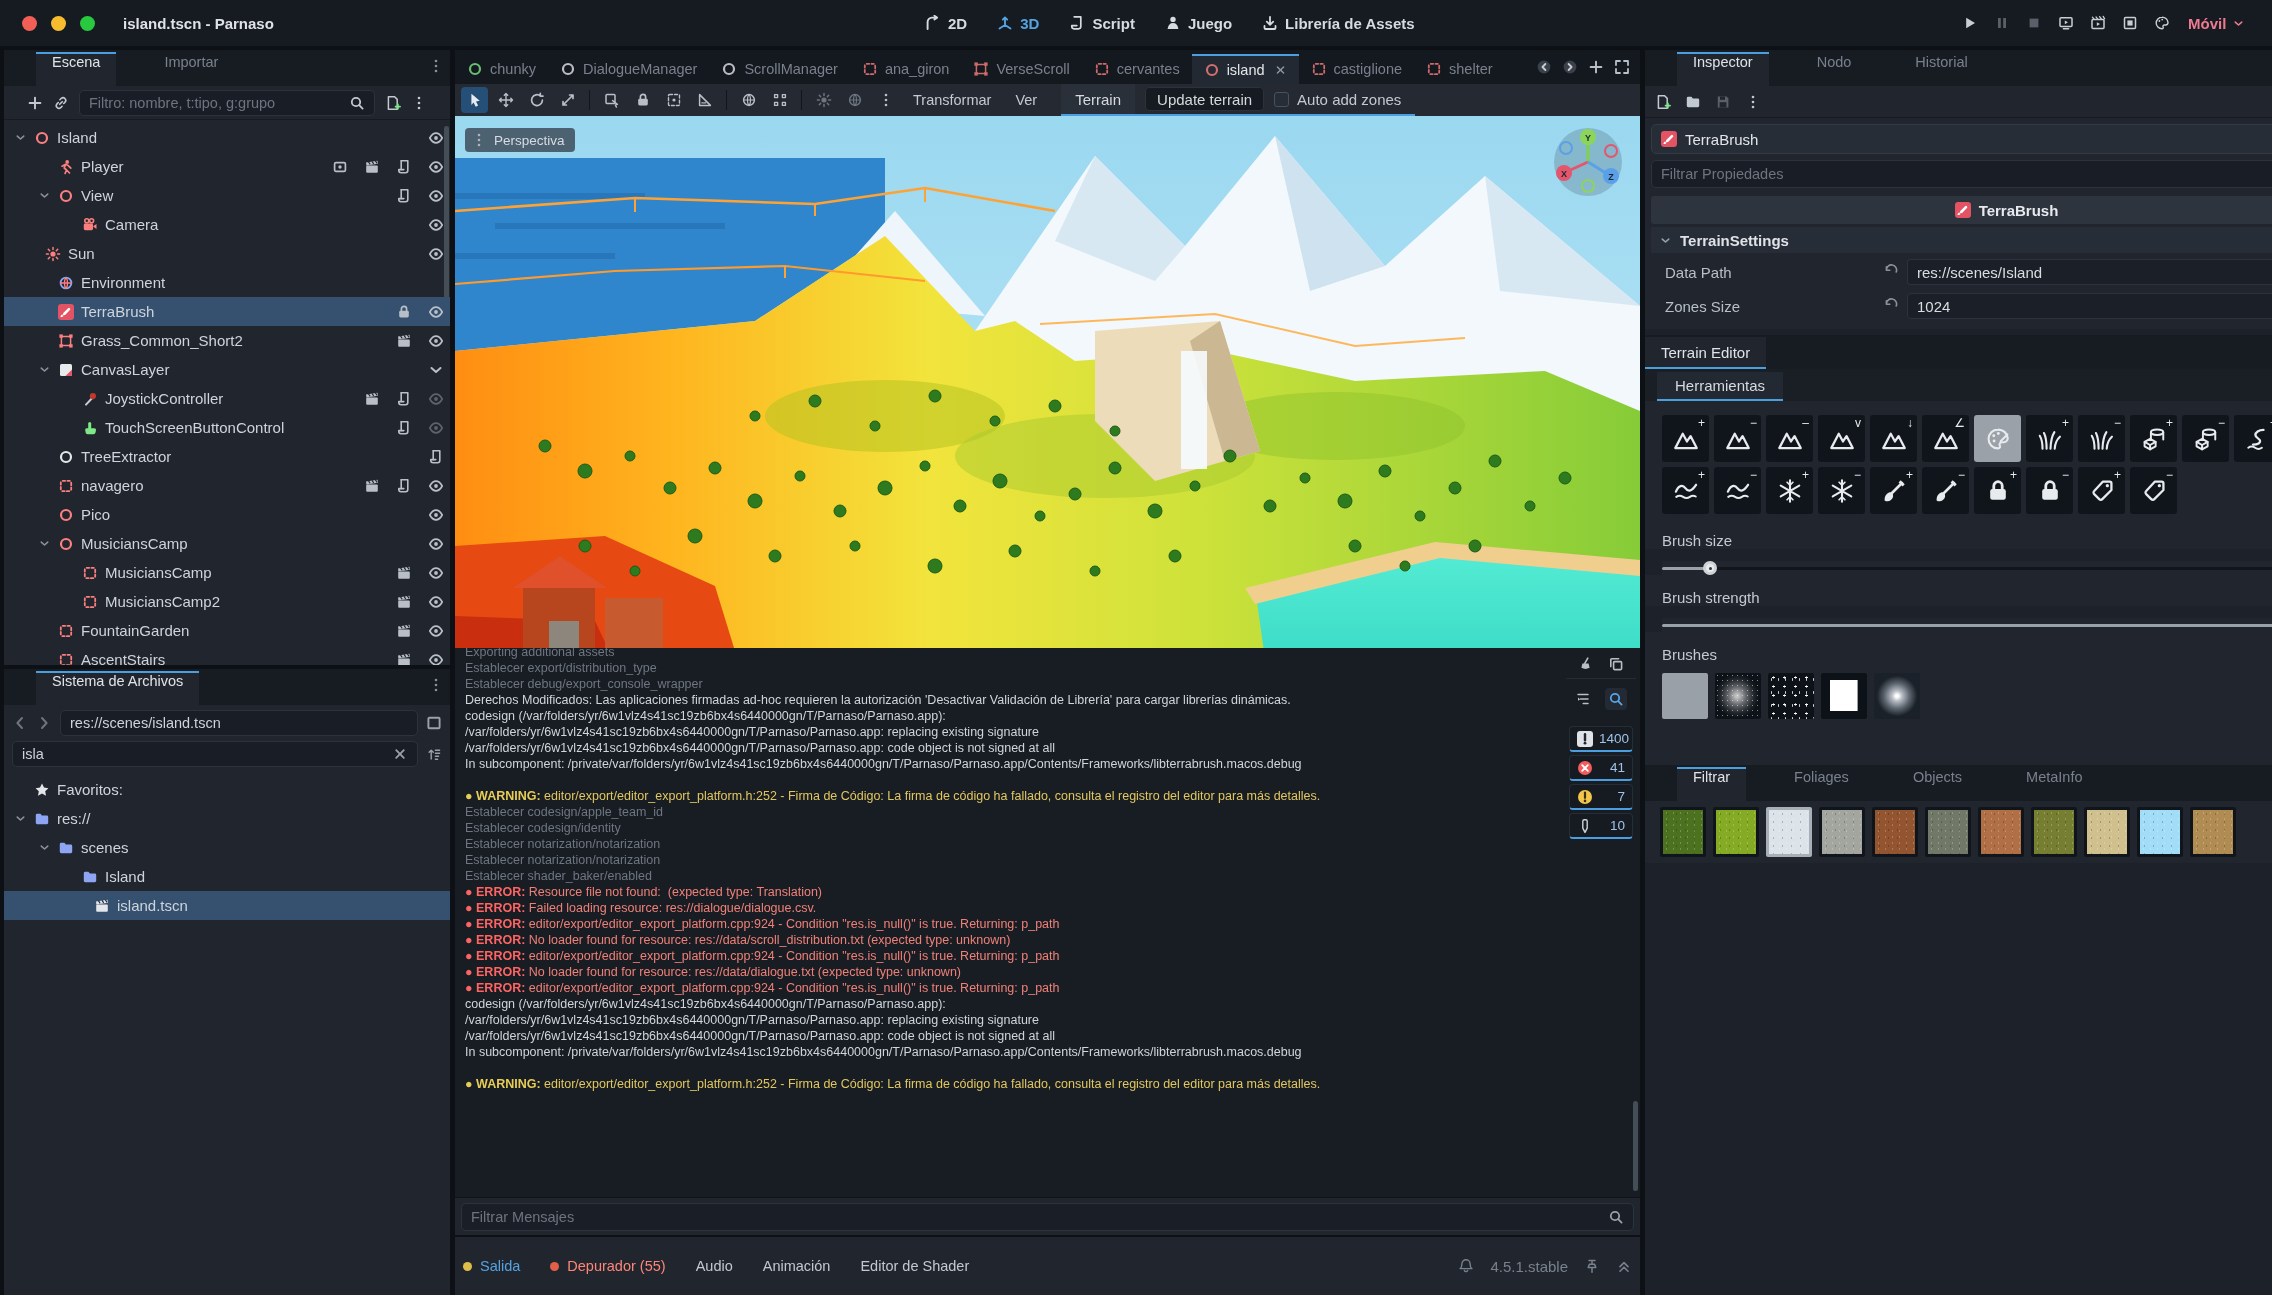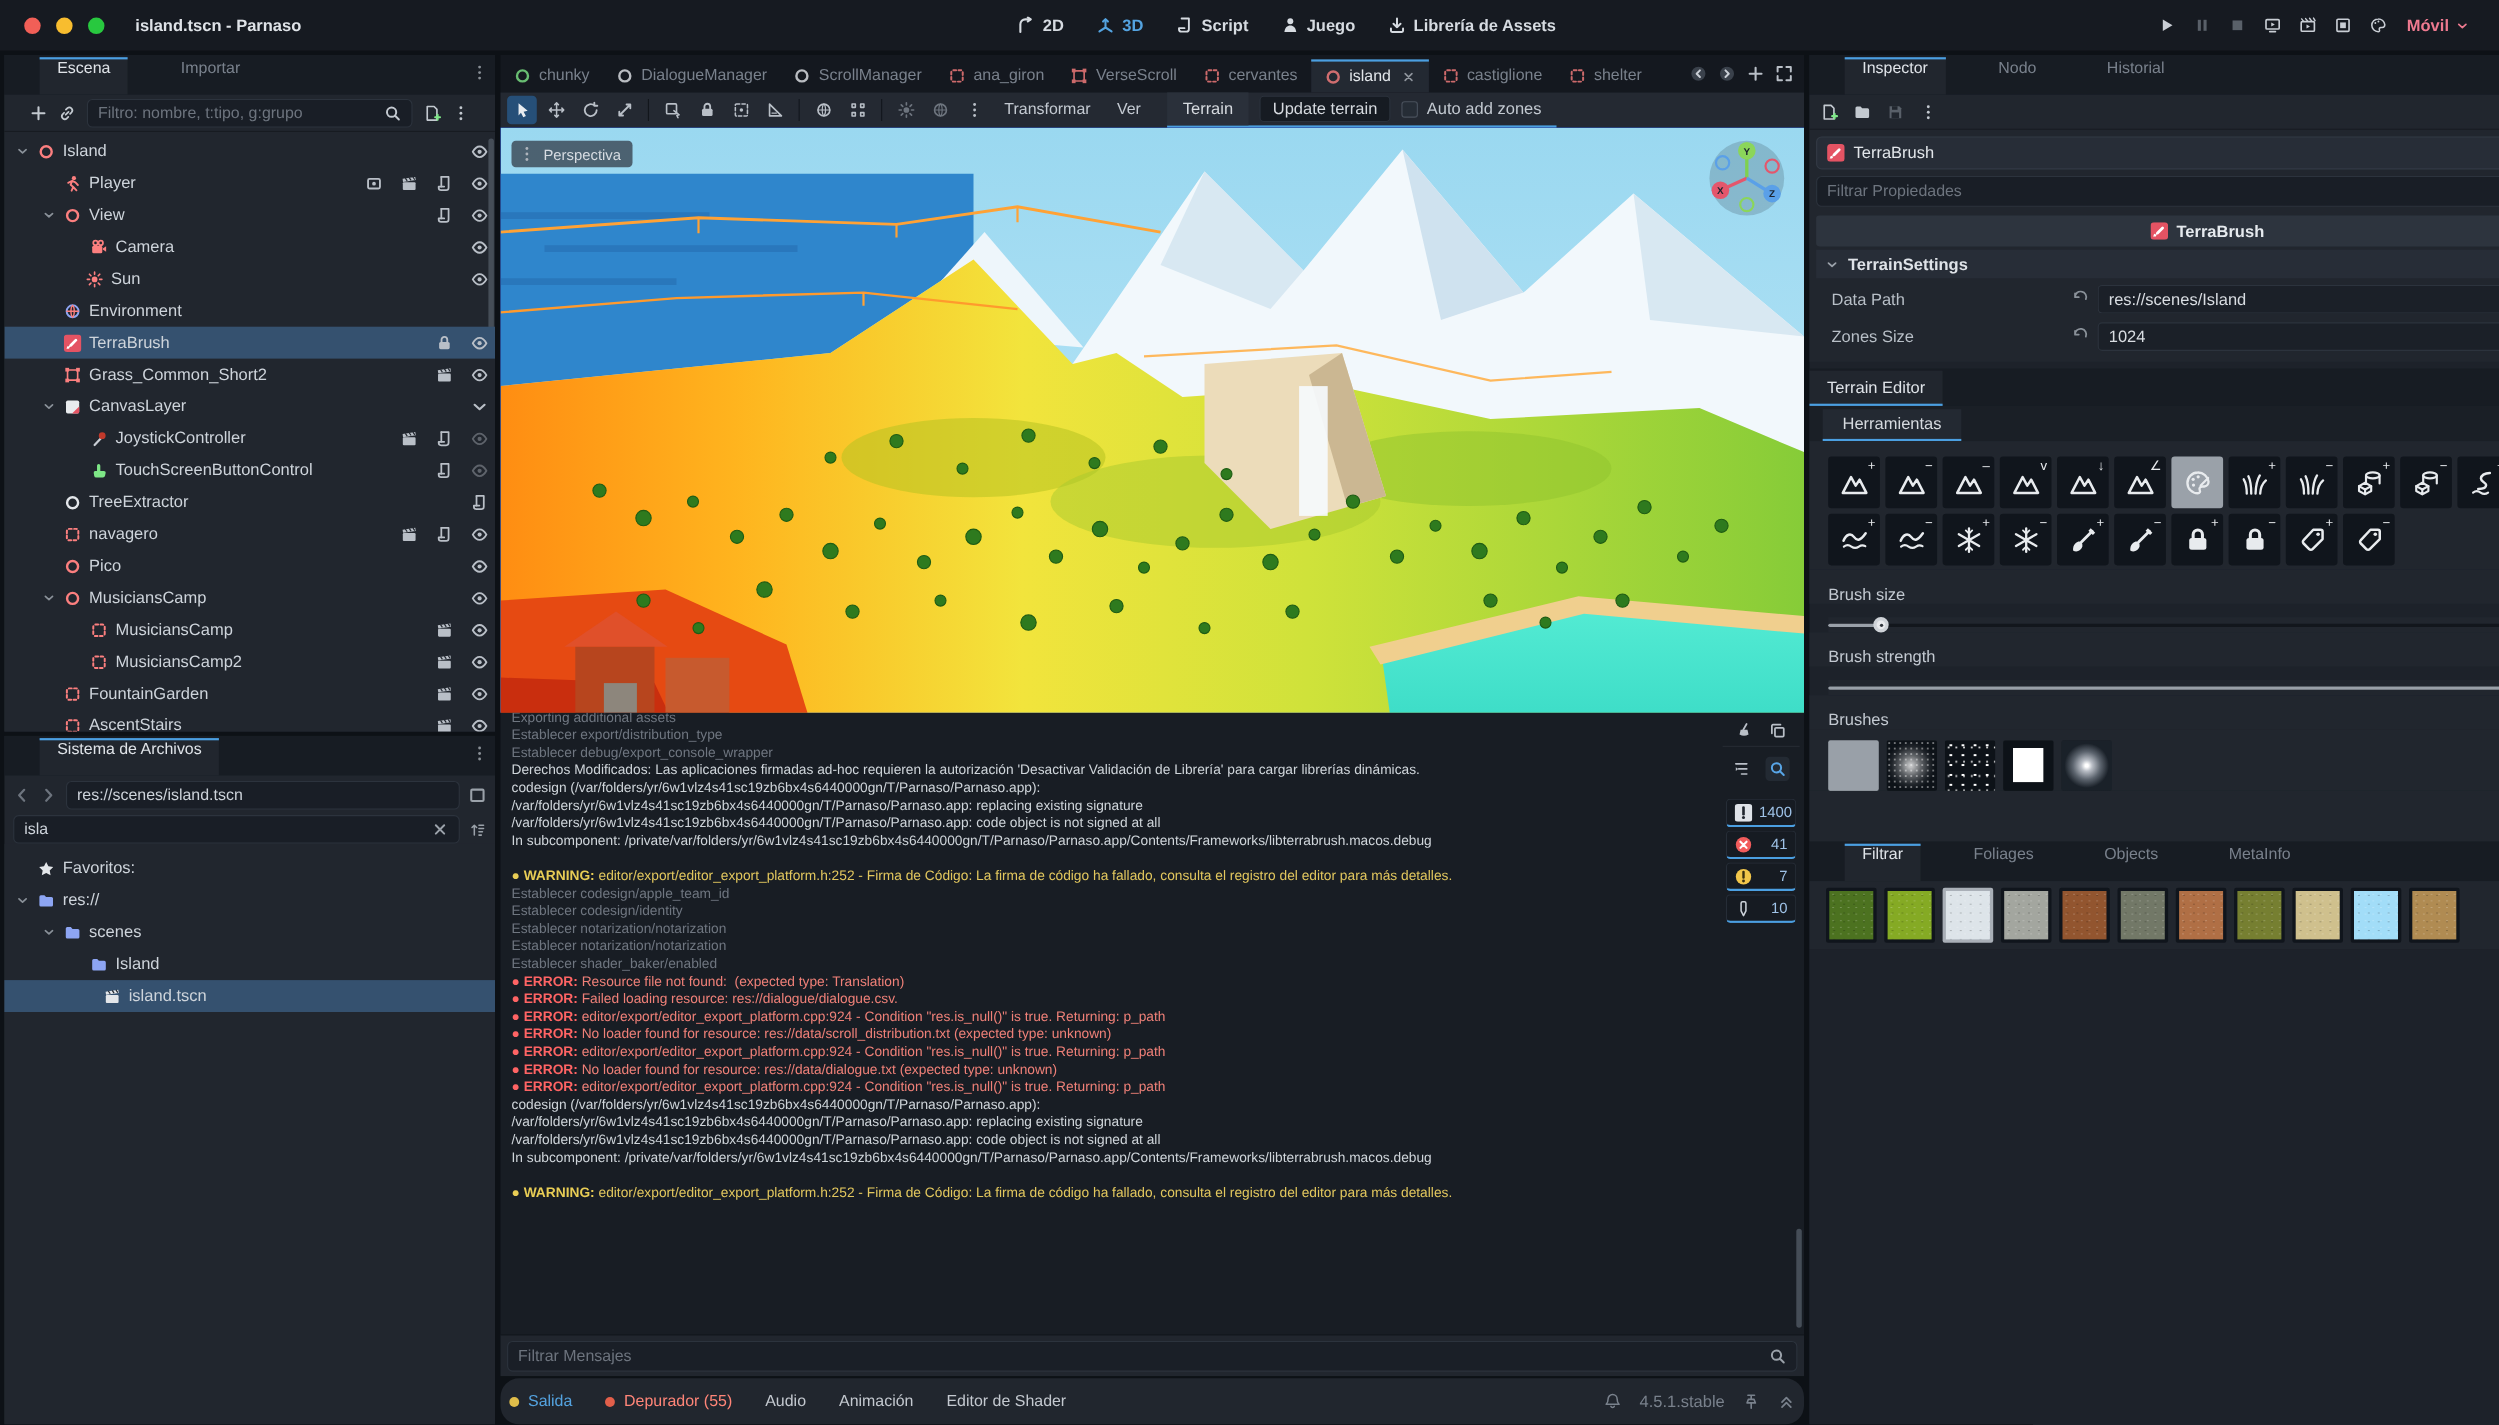--- a/index.html
+++ b/index.html
@@ -94,21 +94,21 @@
   .lline.warn .lb{color:#e8cd55;}
   #console-side{position:absolute;right:4px;top:6px;width:70px;display:flex;flex-direction:column;align-items:center;gap:7px;}
   .cs-icons{display:flex;gap:14px;color:#b9bfc7;padding:2px 0 6px 0;border-bottom:1px solid #262c34;width:100%;justify-content:center;}
   .cs-icons .boxed{background:#232a33;border-radius:4px;padding:3px;color:#58a6e8;}
   .badge{width:64px;height:26px;background:#161b22;border:1px solid #262d37;border-bottom:2px solid #4b9fe1;border-radius:4px;display:flex;align-items:center;gap:6px;padding:0 7px;margin-top:3px;}
   .badge .cnt{color:#9fc3e8;font-size:13.5px;flex:1;text-align:right;}
   #console-filter{height:38px;background:#21262e;display:flex;align-items:center;padding:0 6px;border-top:1px solid #10141a;}
   #console-filter .inputbox{flex:1;background:#1a1f27;}
   #console-filter .ic{color:#9aa1a9}
   
-  #bottombar{height:42px;margin-top:2px;background:#21262e;display:flex;align-items:center;padding:0 8px;gap:28px;border-radius:17px;}
+  #bottombar{height:58px;margin-top:2px;background:#21262e;display:flex;align-items:center;padding:0 8px;gap:28px;}
   .bb-item{display:flex;align-items:center;gap:8px;color:#c3c8cf;font-size:14.5px;}
   .bb-dot{width:9px;height:9px;border-radius:50%;}
   .bb-item.active{color:#54a3e0;}
   .bb-item.error{color:#ff8578;}
   #bb-right{margin-left:auto;display:flex;align-items:center;gap:16px;color:#79818c;}
   
   #right{position:absolute;left:1645px;top:50px;width:723px;height:1245px;background:#1d222a;display:flex;flex-direction:column;}
   #insp-toolbar{height:32px;background:#21262e;display:flex;align-items:center;gap:14px;padding:0 10px;border-bottom:1px solid #171b21;}
   #insp-toolbar .ic{color:#c3c9d0;}
   #insp-toolbar .right{margin-left:auto;display:flex;gap:12px;align-items:center;}
@@ -419,21 +419,21 @@
             </span>
             <span class="lbl">Camera</span>
             <span class="sp"></span>
             <span class="ic ric ">
               <svg viewBox="0 0 16 16" width="16" height="16" fill="none" stroke="currentColor" stroke-width="1.6" stroke-linecap="round" stroke-linejoin="round">
                 <path d="M1.8 8c1.9-3.4 4-4.8 6.2-4.8S12.3 4.6 14.2 8c-1.9 3.4-4 4.8-6.2 4.8S3.7 11.4 1.8 8z" stroke-width="1.7"></path>
                 <circle cx="8" cy="8" r="1.9" fill="currentColor" stroke="none"></circle>
               </svg>
             </span>
           </div>
-          <div class="trow" style="padding-left: 54px;">
+          <div class="trow" style="padding-left: 21px;">
             <span style="width: 13px;"></span>
             <span class="ic c-red">
               <svg viewBox="0 0 16 16" width="16" height="16" fill="none" stroke="currentColor" stroke-width="1.6" stroke-linecap="round" stroke-linejoin="round">
                 <circle cx="8" cy="8" r="2.6" fill="currentColor" stroke="none"></circle>
                 <g stroke-width="1.5">
                   <path d="M8 1.4v2M8 12.6v2M1.4 8h2M12.6 8h2M3.3 3.3l1.4 1.4M11.3 11.3l1.4 1.4M12.7 3.3l-1.4 1.4M4.7 11.3l-1.4 1.4"></path>
                 </g>
               </svg>
             </span>
             <span class="lbl">Sun</span>

